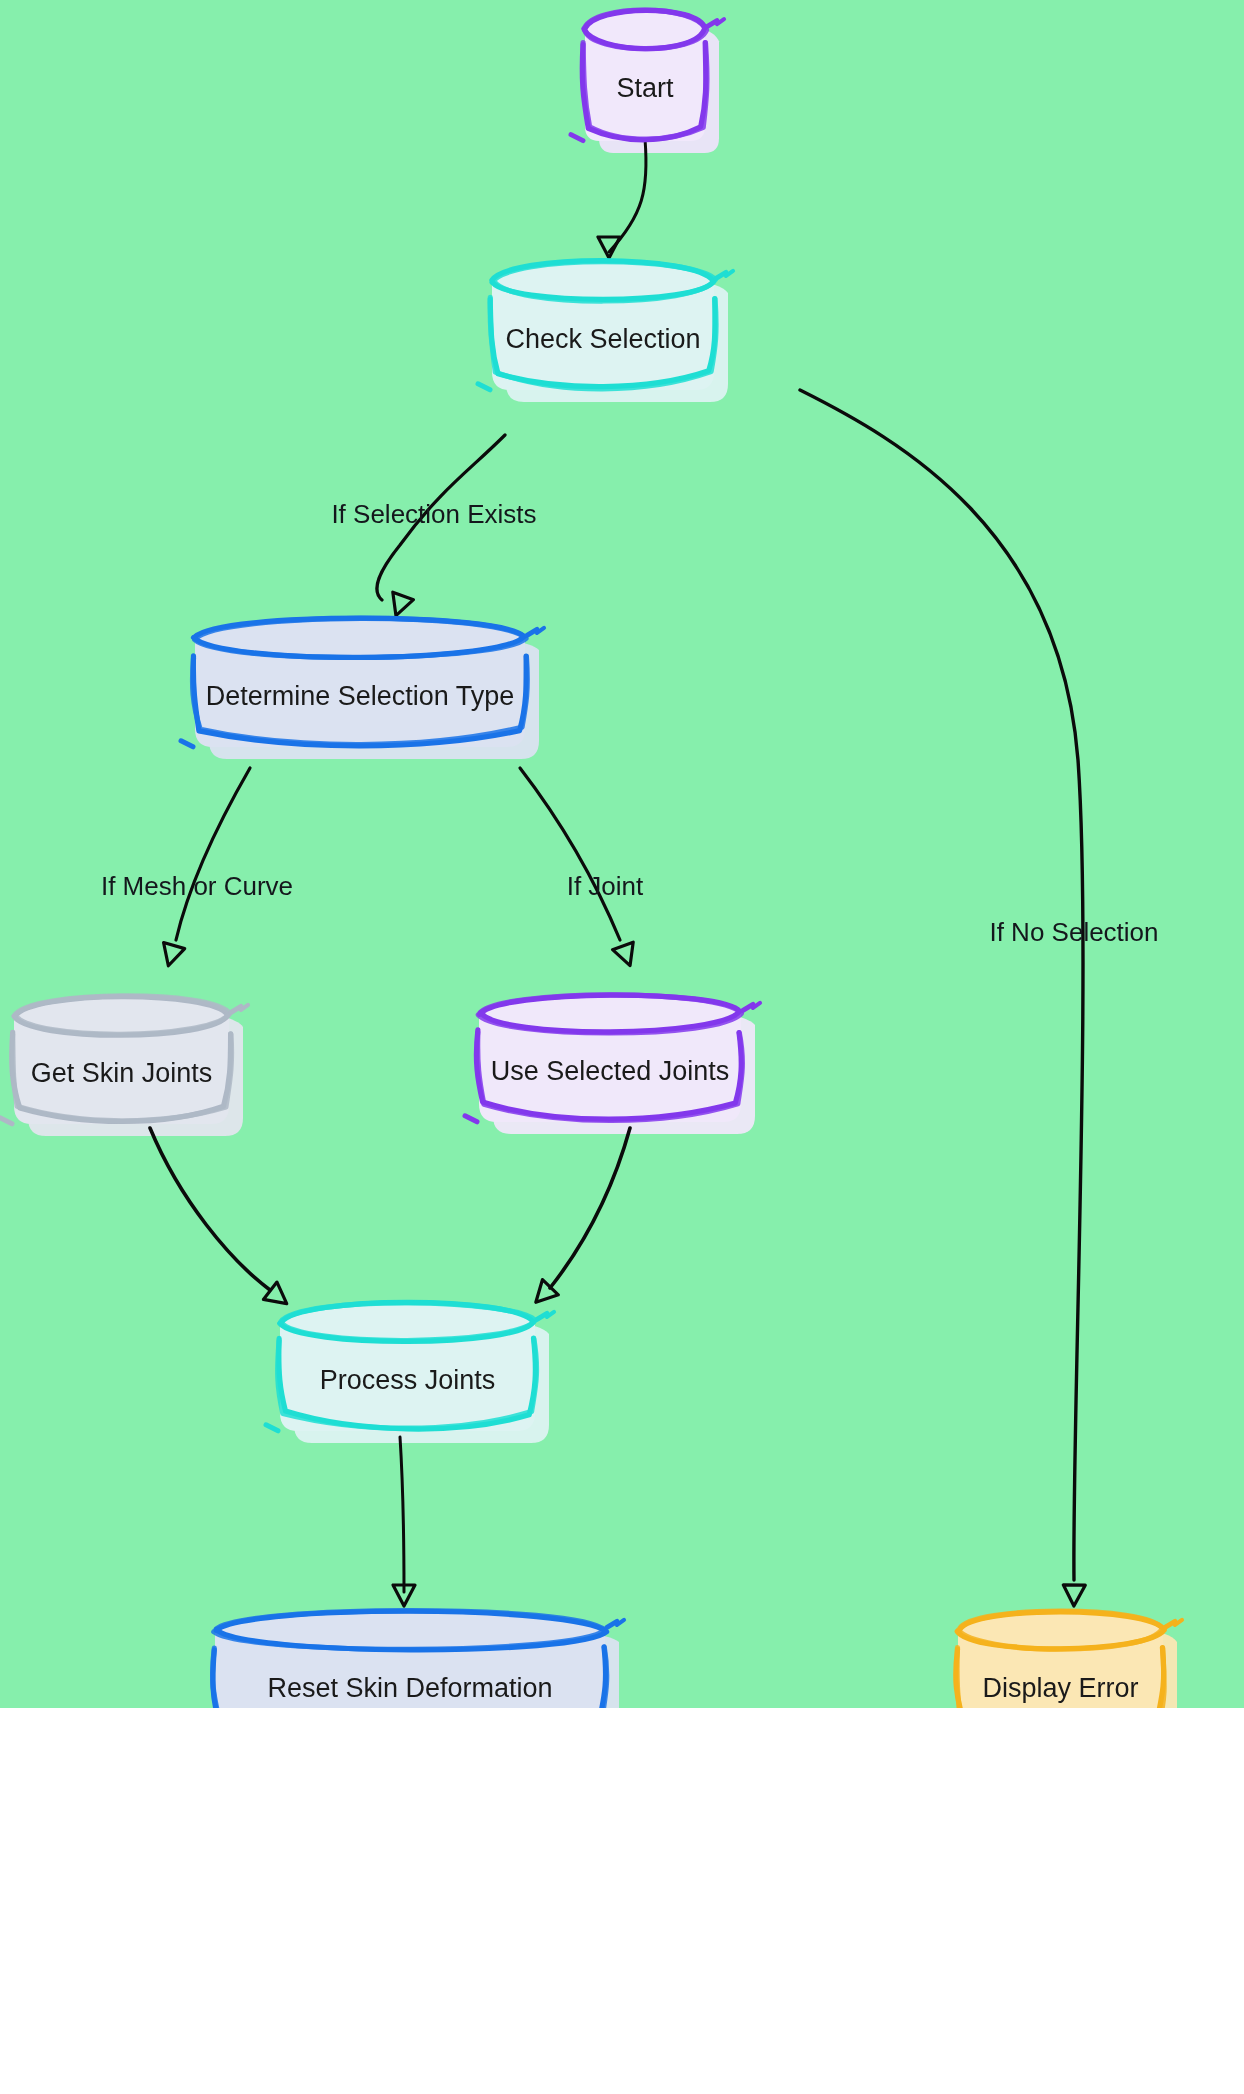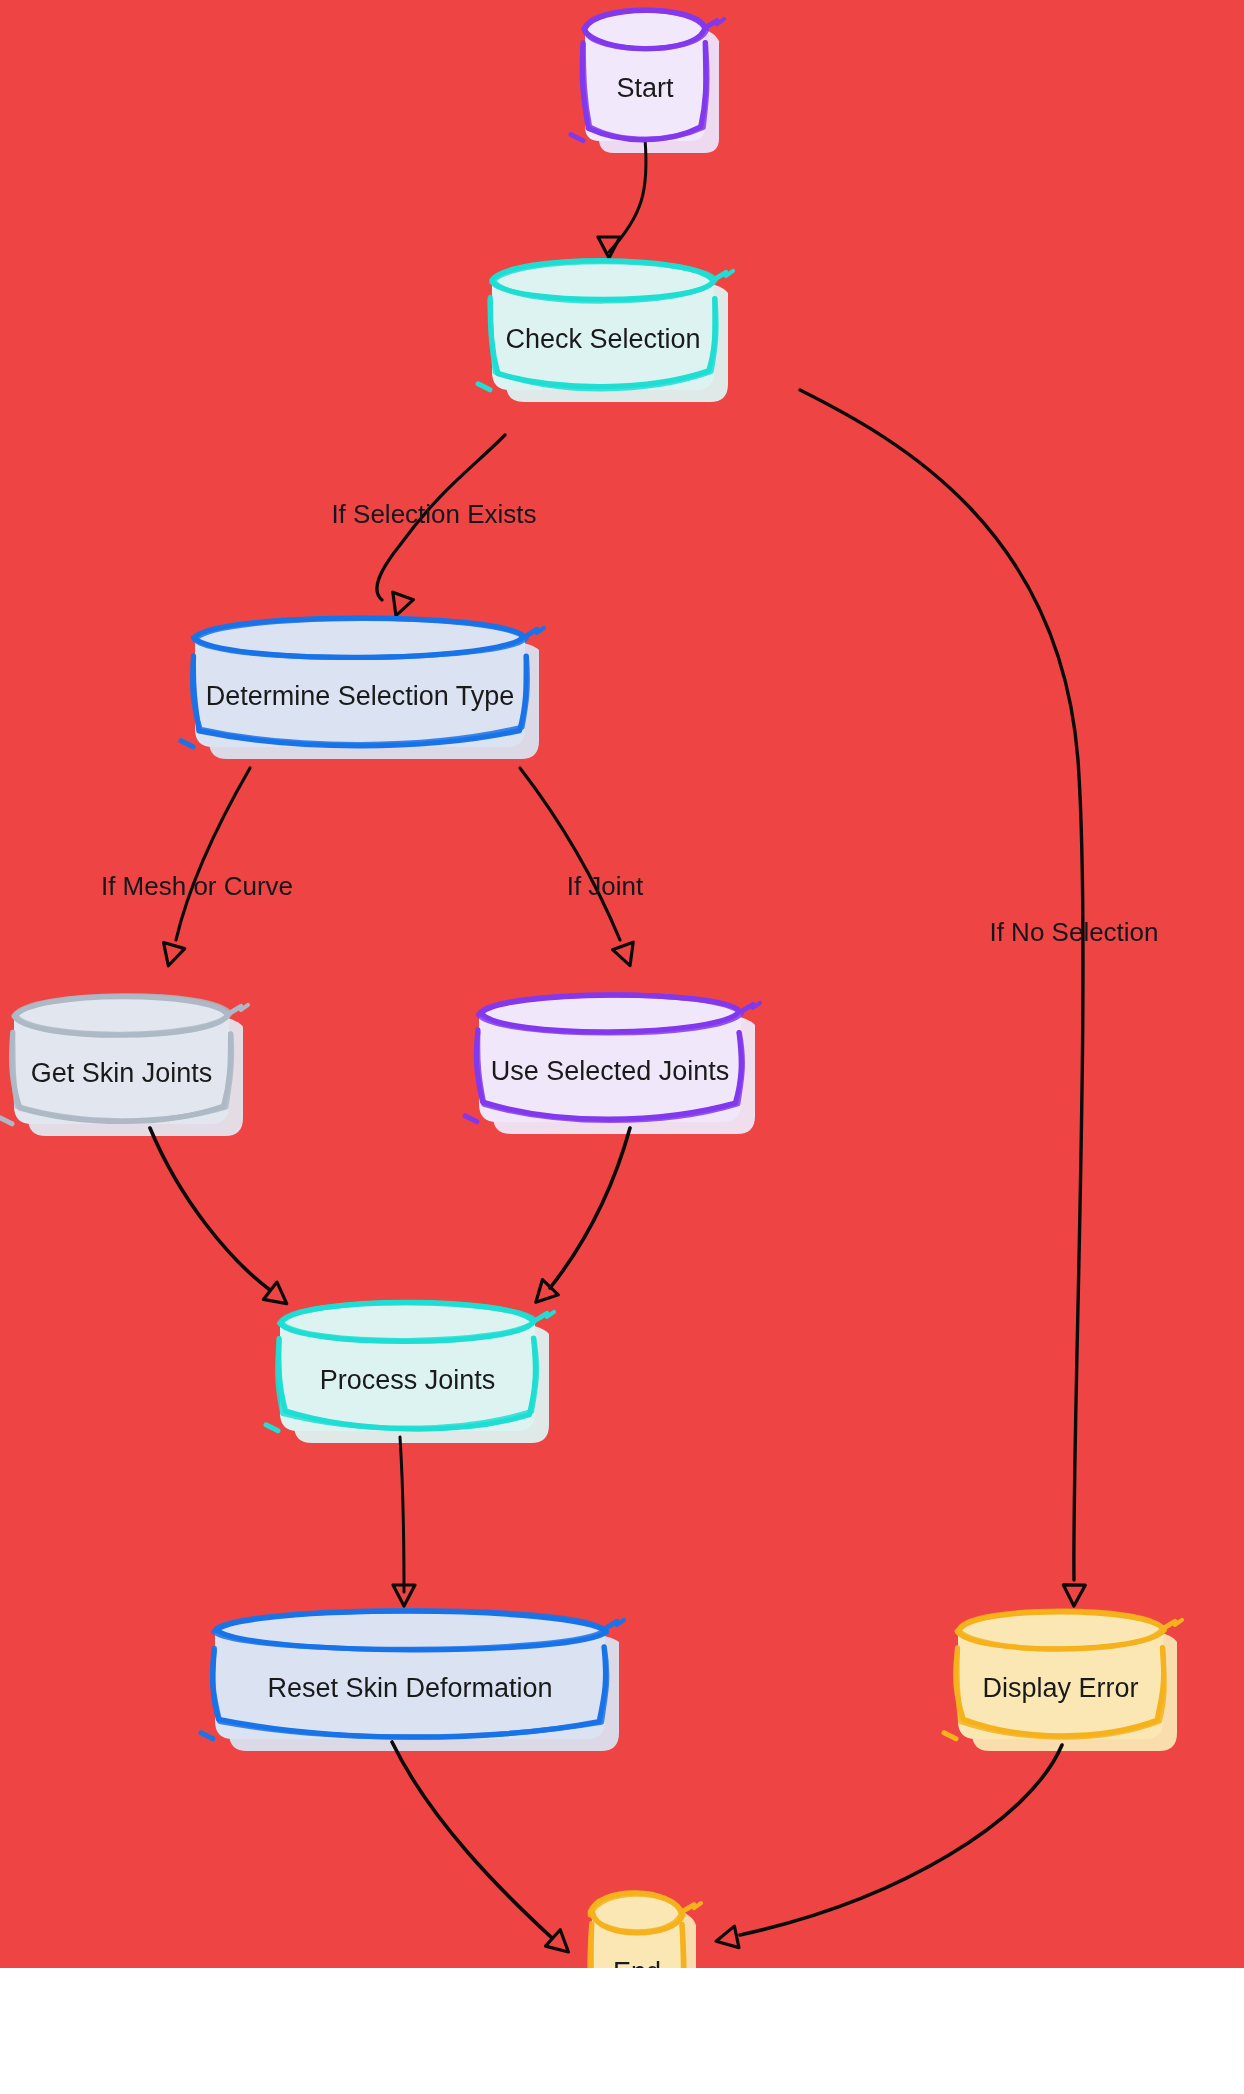--- a/index.html
+++ b/index.html
@@ -7,22 +7,22 @@
     margin: 0;
     padding: 0;
     background: #ffffff;
   }
   body {
     font-family: "Liberation Sans", "DejaVu Sans", sans-serif;
   }
   #stage {
     position: relative;
     width: 1244px;
-    height: 1968px;
-    background: #ef4444;
+    height: 1708px;
+    background: #86efac;
     overflow: hidden;
   }
   #flow-svg {
     position: absolute;
     left: 0;
     top: 0;
     width: 1244px;
     height: 2094px;
     display: block;
   }

